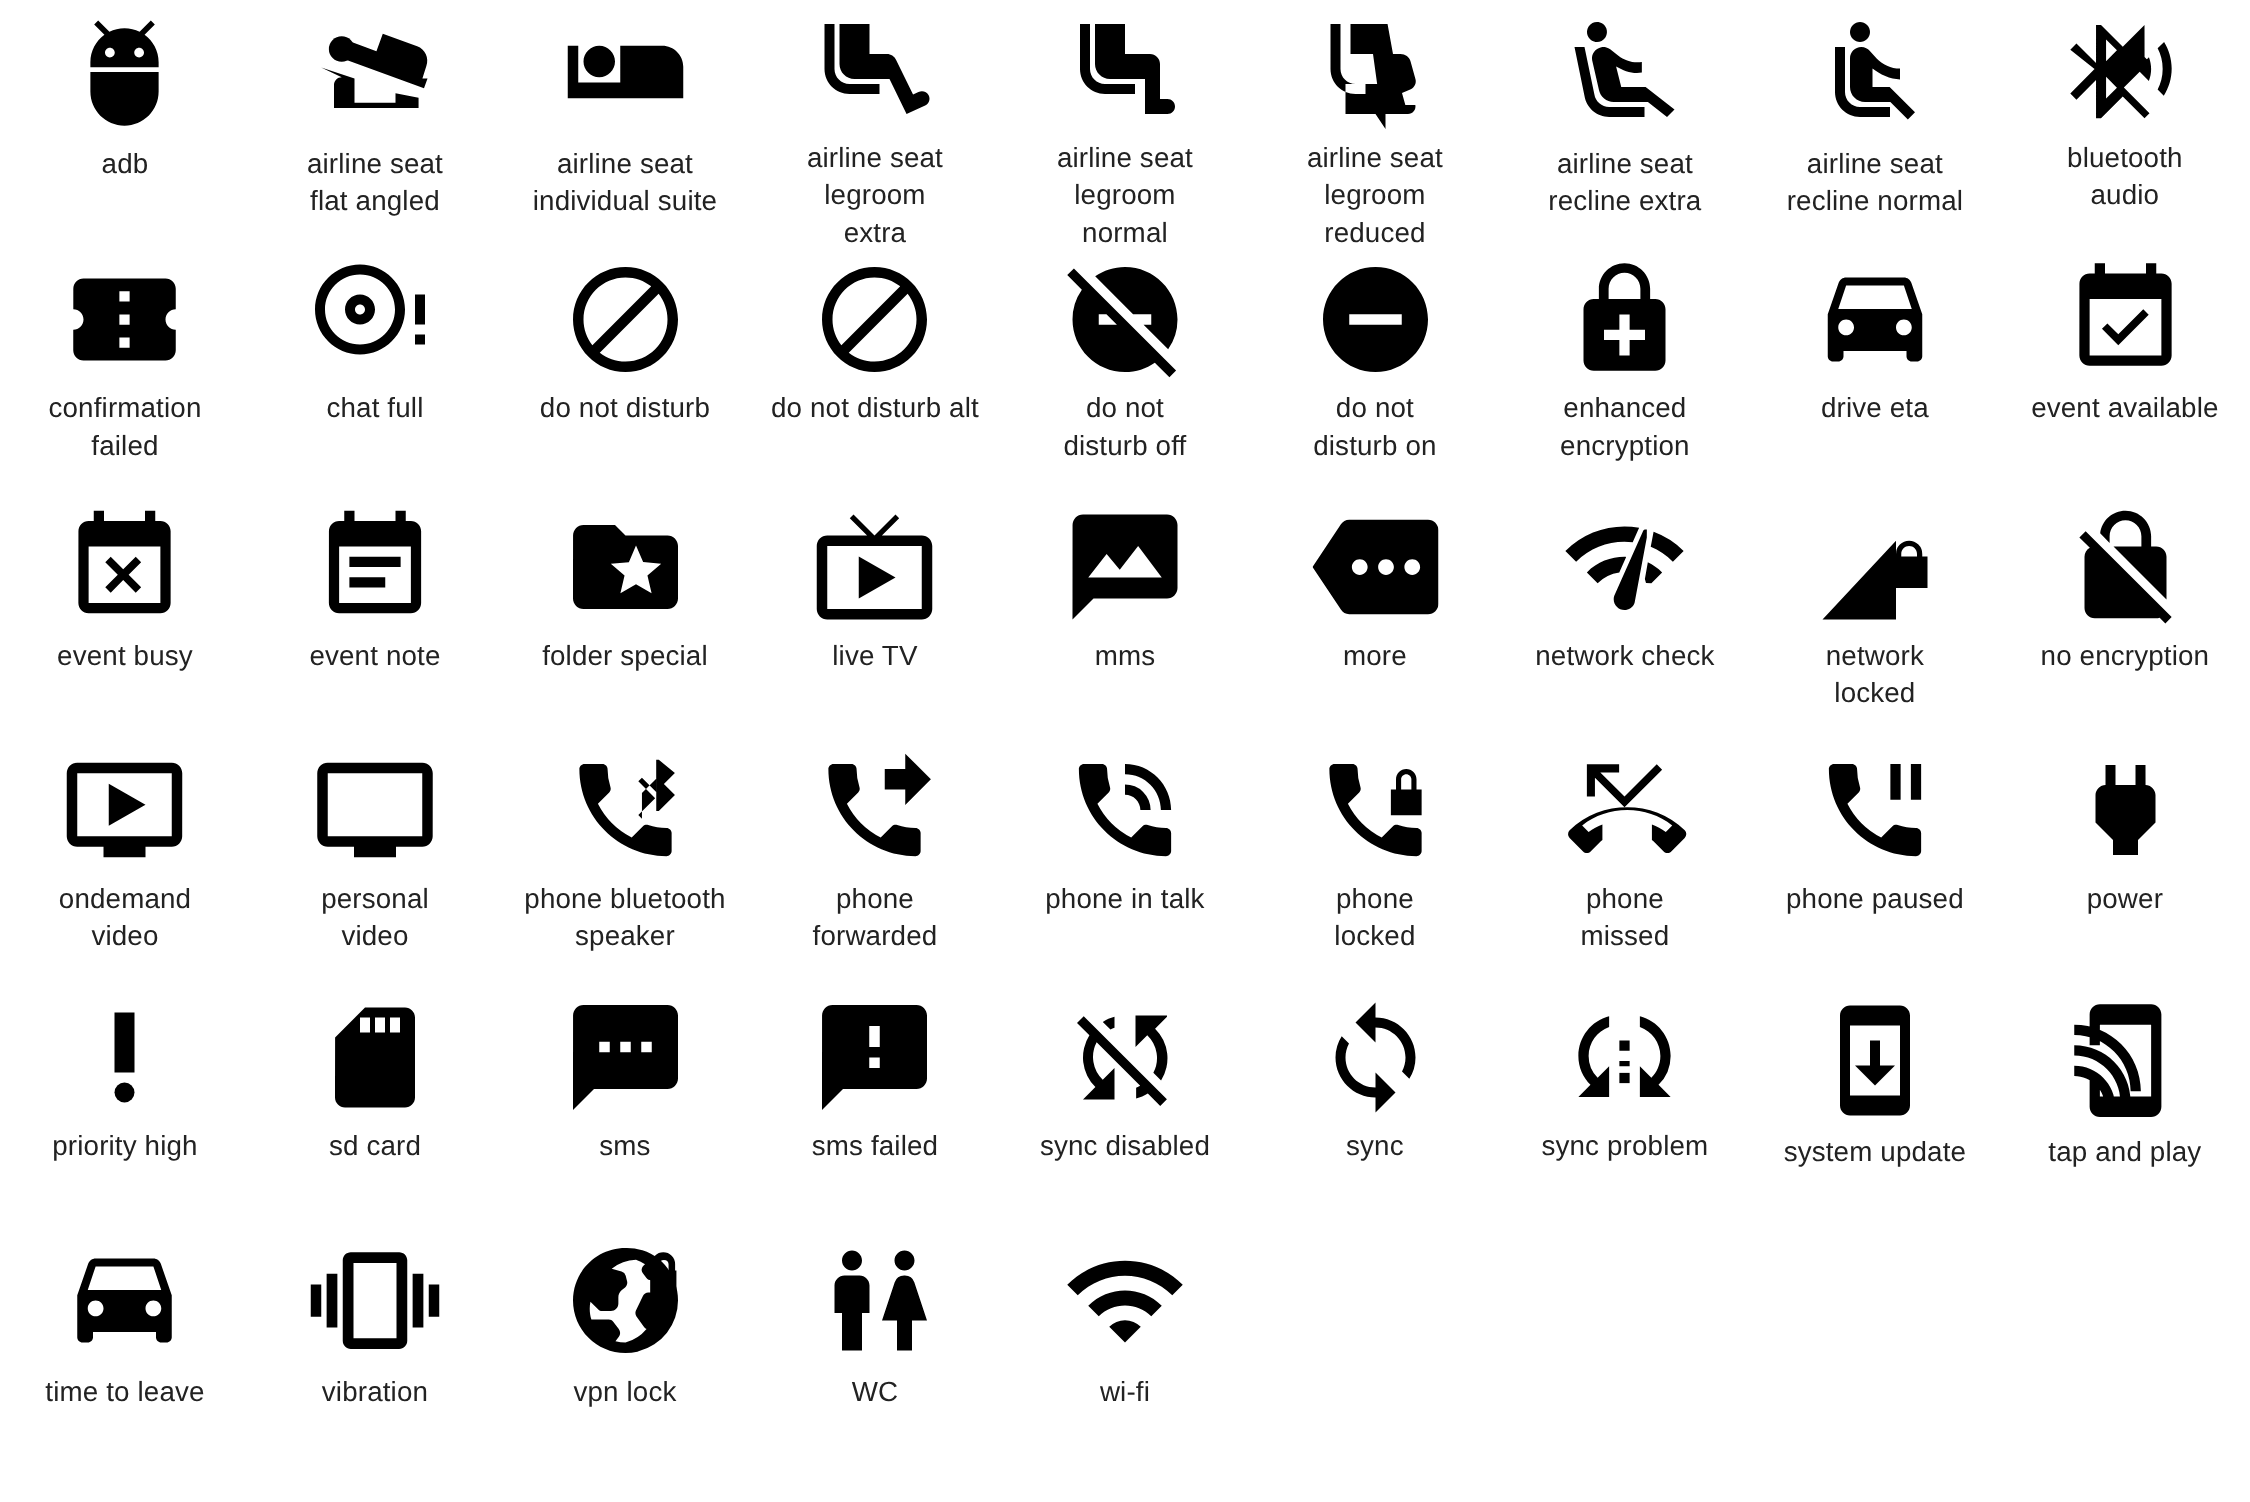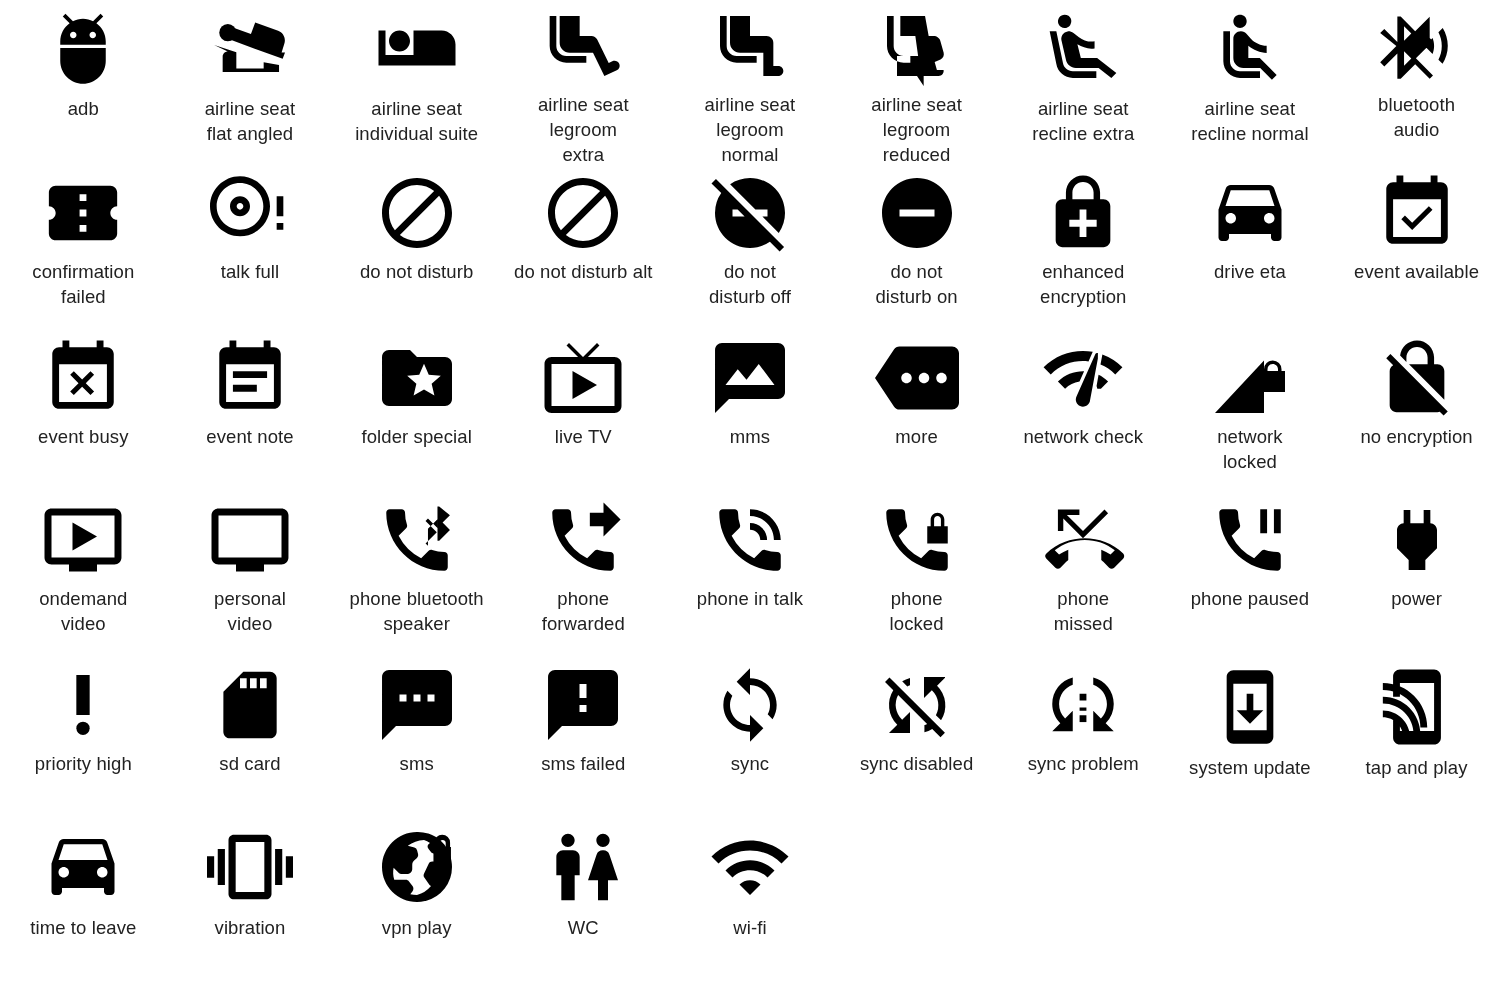--- a/index.html
+++ b/index.html
@@ -146,21 +146,21 @@
       <div class="caption">confirmation
 failed</div>
     </div>
     <div class="cell r2">
       <div class="glyph">
         <svg width="80" height="80" viewBox="0 0 24 24" fill="#000000">
           <path d="M20 7h2v6h-2zm0 8h2v2h-2zM9 13c1.66 0 3-1.34 3-3S10.66 7 9 7s-3 1.34-3 3 1.34 3 3 3zm0-4c.55 0 1 .45 1 1s-.45 1-1 1-1-.45-1-1 .45-1 1-1z"></path>
           <path d="M9 1C4.04 1 0 5.04 0 10s4.04 9 9 9 9-4.04 9-9-4.04-9-9-9zm0 16c-3.86 0-7-3.14-7-7s3.14-7 7-7 7 3.14 7 7-3.14 7-7 7z"></path>
         </svg>
       </div>
-      <div class="caption">talk full</div>
+      <div class="caption">chat full</div>
     </div>
     <div class="cell r2">
       <div class="glyph">
         <svg width="84" height="84" viewBox="0 0 24 24" fill="#000000">
           <path d="M12 2C6.48 2 2 6.48 2 12s4.48 10 10 10 10-4.48 10-10S17.52 2 12 2zM4 12c0-4.42 3.58-8 8-8 1.85 0 3.55.63 4.9 1.69L5.69 16.9C4.63 15.55 4 13.85 4 12zm8 8c-1.85 0-3.55-.63-4.9-1.69L18.31 7.1C19.37 8.45 20 10.15 20 12c0 4.42-3.58 8-8 8z"></path>
         </svg>
       </div>
       <div class="caption">do not disturb</div>
     </div>
     <div class="cell r2">
@@ -394,33 +394,33 @@
     <div class="cell r5">
       <div class="glyph">
         <svg width="84" height="84" viewBox="0 0 24 24" fill="#000000">
           <path d="M20 2H4c-1.1 0-1.99.9-1.99 2L2 22l4-4h14c1.1 0 2-.9 2-2V4c0-1.1-.9-2-2-2zm-7 12h-2v-2h2v2zm0-4h-2V6h2v4z"></path>
         </svg>
       </div>
       <div class="caption">sms failed</div>
     </div>
     <div class="cell r5">
       <div class="glyph">
+        <svg width="84" height="84" viewBox="0 0 24 24" fill="#000000">
+          <path d="M10 6.35V4.26c-.8.21-1.55.54-2.23.96l1.46 1.46c.25-.12.5-.24.77-.33zm-7.14-.94l2.36 2.36a7.925 7.925 0 0 0 1.14 9.87L4 20h6v-6l-2.24 2.24A6.003 6.003 0 0 1 6.6 9.11l8.29 8.29c-.25.13-.5.25-.77.34v2.08c.8-.21 1.55-.54 2.23-.96l2.36 2.36 1.27-1.27L4.14 4.14 2.86 5.41zM20 4h-6v6l2.24-2.24A6.003 6.003 0 0 1 17.4 14.9l1.47 1.47A7.925 7.925 0 0 0 17.73 6.5L20 4.23V4z"></path>
+        </svg>
+      </div>
+      <div class="caption">sync disabled</div>
+    </div>
+    <div class="cell r5">
+      <div class="glyph">
         <svg width="80" height="80" viewBox="0 0 24 24" fill="#000000">
           <path d="M12 4V1L8 5l4 4V6c3.31 0 6 2.69 6 6 0 1.01-.25 1.97-.7 2.8l1.46 1.46A7.93 7.93 0 0 0 20 12c0-4.42-3.58-8-8-8zm0 14c-3.31 0-6-2.69-6-6 0-1.01.25-1.97.7-2.8L5.24 7.74A7.93 7.93 0 0 0 4 12c0 4.42 3.58 8 8 8v3l4-4-4-4v3z"></path>
         </svg>
       </div>
       <div class="caption">sync</div>
-    </div>
-    <div class="cell r5">
-      <div class="glyph">
-        <svg width="84" height="84" viewBox="0 0 24 24" fill="#000000">
-          <path d="M10 6.35V4.26c-.8.21-1.55.54-2.23.96l1.46 1.46c.25-.12.5-.24.77-.33zm-7.14-.94l2.36 2.36a7.925 7.925 0 0 0 1.14 9.87L4 20h6v-6l-2.24 2.24A6.003 6.003 0 0 1 6.6 9.11l8.29 8.29c-.25.13-.5.25-.77.34v2.08c.8-.21 1.55-.54 2.23-.96l2.36 2.36 1.27-1.27L4.14 4.14 2.86 5.41zM20 4h-6v6l2.24-2.24A6.003 6.003 0 0 1 17.4 14.9l1.47 1.47A7.925 7.925 0 0 0 17.73 6.5L20 4.23V4z"></path>
-        </svg>
-      </div>
-      <div class="caption">sync disabled</div>
     </div>
     <div class="cell r5">
       <div class="glyph">
         <svg width="82" height="82" viewBox="0 0 24 24" fill="#000000">
           <path d="M3 12c0 2.21.91 4.2 2.36 5.64L3 20h6v-6l-2.24 2.24A5.956 5.956 0 0 1 5 12c0-2.61 1.67-4.83 4-5.65V4.26C5.55 5.15 3 8.27 3 12zm8 1h2v-2h-2v2zm10-1c0-3.73-2.55-6.85-6-7.74v2.09c2.33.82 4 3.04 4 5.65 0 1.65-.67 3.15-1.76 4.24L15 14v6h6l-2.36-2.36A7.96 7.96 0 0 0 21 12zm-10-3h2v5h-2V9z" transform="translate(0,-0.3)"></path>
           <path d="M11 15h2v2h-2z"></path>
         </svg>
       </div>
       <div class="caption">sync problem</div>
     </div>
@@ -456,21 +456,21 @@
       </div>
       <div class="caption">vibration</div>
     </div>
     <div class="cell r6">
       <div class="glyph">
         <svg width="84" height="84" viewBox="0 0 24 24" fill="#000000">
           <path d="M21.41 8.64v-.05c-.94-2.92-3.25-5.22-6.17-6.15h-.05A9.931 9.931 0 0 0 12 2C6.48 2 2 6.48 2 12s4.48 10 10 10c.78 0 1.54-.09 2.27-.26l.21-.06A9.99 9.99 0 0 0 22 12c0-1.17-.2-2.29-.59-3.36zM12 20c-.66 0-1.3-.08-1.91-.23l.64-.86c.33-.44.33-1.05-.01-1.49l-1.06-1.37c-.2-.26-.51-.41-.84-.41H5.5c-.35-1.17-.4-2.31-.18-3.42l1.5 1.5c.19.19.44.29.71.29h1.68c.79 0 1.43-.64 1.43-1.43V11.4c0-.51.22-1 .61-1.33l.67-.57c.34-.29.49-.75.38-1.19l-.26-1.04a1.11 1.11 0 0 0-.79-.81l-1.88-.5A7.963 7.963 0 0 1 14 4.26c.61.21 1.19.5 1.72.85l-.22.18a1.1 1.1 0 0 0-.19 1.54l.68.88c.21.27.53.43.87.43h1.38c.38.72.63 1.5.73 2.32h-2.65c-.42 0-.8.24-.98.62l-1.35 2.84c-.17.36-.13.78.1 1.11l1.44 2.01c.12.17.29.3.48.38A7.94 7.94 0 0 1 12 20z"></path>
           <path d="M19.5 8.5h-.25V7.25a2.25 2.25 0 0 0-4.5 0V8.5h-.25v5h5v-5zm-1.5 0h-1.75V7.25a.88.88 0 0 1 1.75 0V8.5z" transform="translate(2.2 -2.2)"></path>
         </svg>
       </div>
-      <div class="caption">vpn play</div>
+      <div class="caption">vpn lock</div>
     </div>
     <div class="cell r6">
       <div class="glyph">
         <svg width="80" height="80" viewBox="0 0 24 24" fill="#000000">
           <path d="M5.5 22v-7.5H4V9c0-1.1.9-2 2-2h3c1.1 0 2 .9 2 2v5.5H9.5V22h-4zM7.5 6c-1.1 0-2-.9-2-2s.9-2 2-2 2 .9 2 2-.9 2-2 2zM16.5 22v-6h-3l2.54-7.63A2 2 0 0 1 17.96 7h.08a2 2 0 0 1 1.92 1.37L22.5 16h-3v6h-3zM18 6c-1.1 0-2-.9-2-2s.9-2 2-2 2 .9 2 2-.9 2-2 2z"></path>
         </svg>
       </div>
       <div class="caption">WC</div>
     </div>
     <div class="cell r6">

